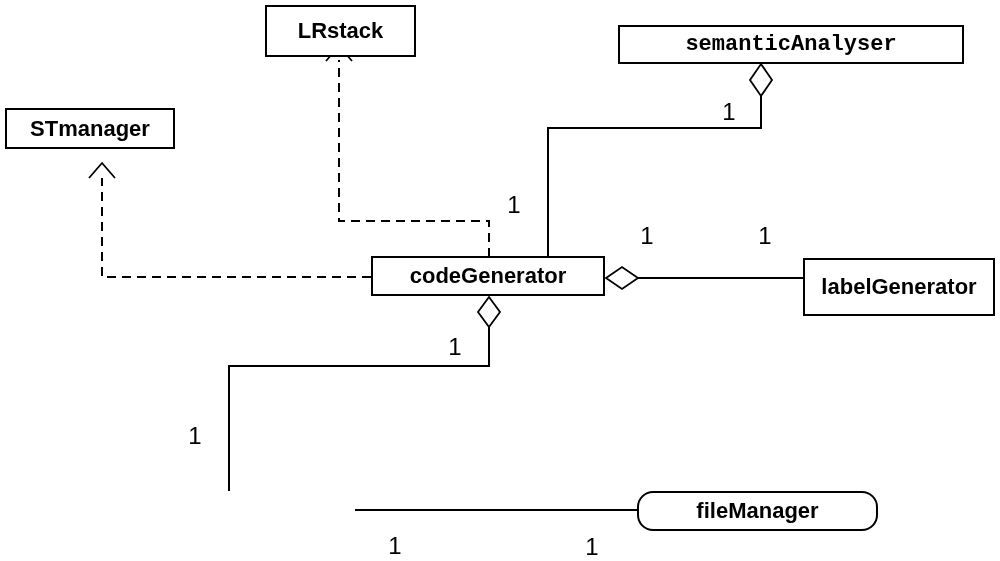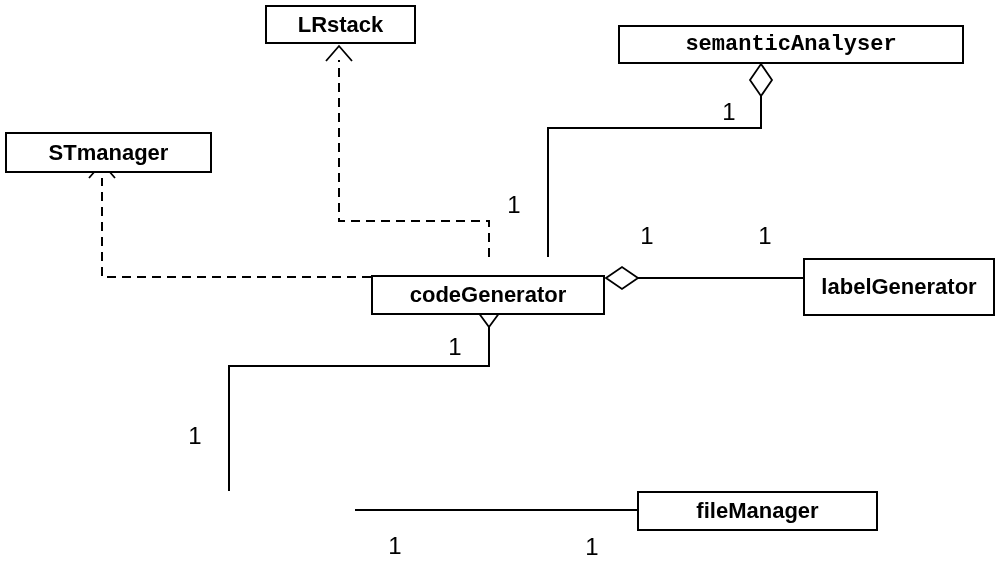--- a/index.html
+++ b/index.html
@@ -36,27 +36,27 @@
     white-space: nowrap;
   }
   .mult {
     position: absolute;
     transform: translate(-50%, -50%);
     font-size: 24px;
     font-weight: 400;
     color: #000000;
     line-height: 1;
   }
-  #box-lrstack                { left: 265px; top: 5px;   width: 151px; height: 39px; }
-  #box-stmanager              { left: 5px;   top: 132px; width: 207px; height: 41px; }
+  #box-lrstack                { left: 265px; top: 5px;   width: 151px; height: 52px; }
+  #box-stmanager              { left: 5px;   top: 108px; width: 170px; height: 41px; }
   #box-semanticanalyser       { left: 618px; top: 25px;  width: 346px; height: 39px; font-family: Liberation Mono, monospace; }
-  #box-codegenerator          { left: 371px; top: 275px; width: 234px; height: 40px; }
+  #box-codegenerator          { left: 371px; top: 256px; width: 234px; height: 40px; }
   #box-labelgenerator         { left: 803px; top: 258px; width: 192px; height: 58px; }
   #box-translationfilemanager { left: 103px; top: 491px; width: 252px; height: 39px; }
-  #box-filemanager            { left: 637px; top: 491px; width: 241px; height: 40px; }
+  #box-filemanager            { left: 637px; top: 491px; width: 241px; height: 40px; border-radius: 16px; }
 
   #mult-0 { left: 729px; top: 112px; }
   #mult-1 { left: 514px; top: 205px; }
   #mult-2 { left: 647px; top: 236px; }
   #mult-3 { left: 765px; top: 236px; }
   #mult-4 { left: 455px; top: 347px; }
   #mult-5 { left: 195px; top: 436px; }
   #mult-6 { left: 395px; top: 546px; }
   #mult-7 { left: 592px; top: 547px; }
 </style>

